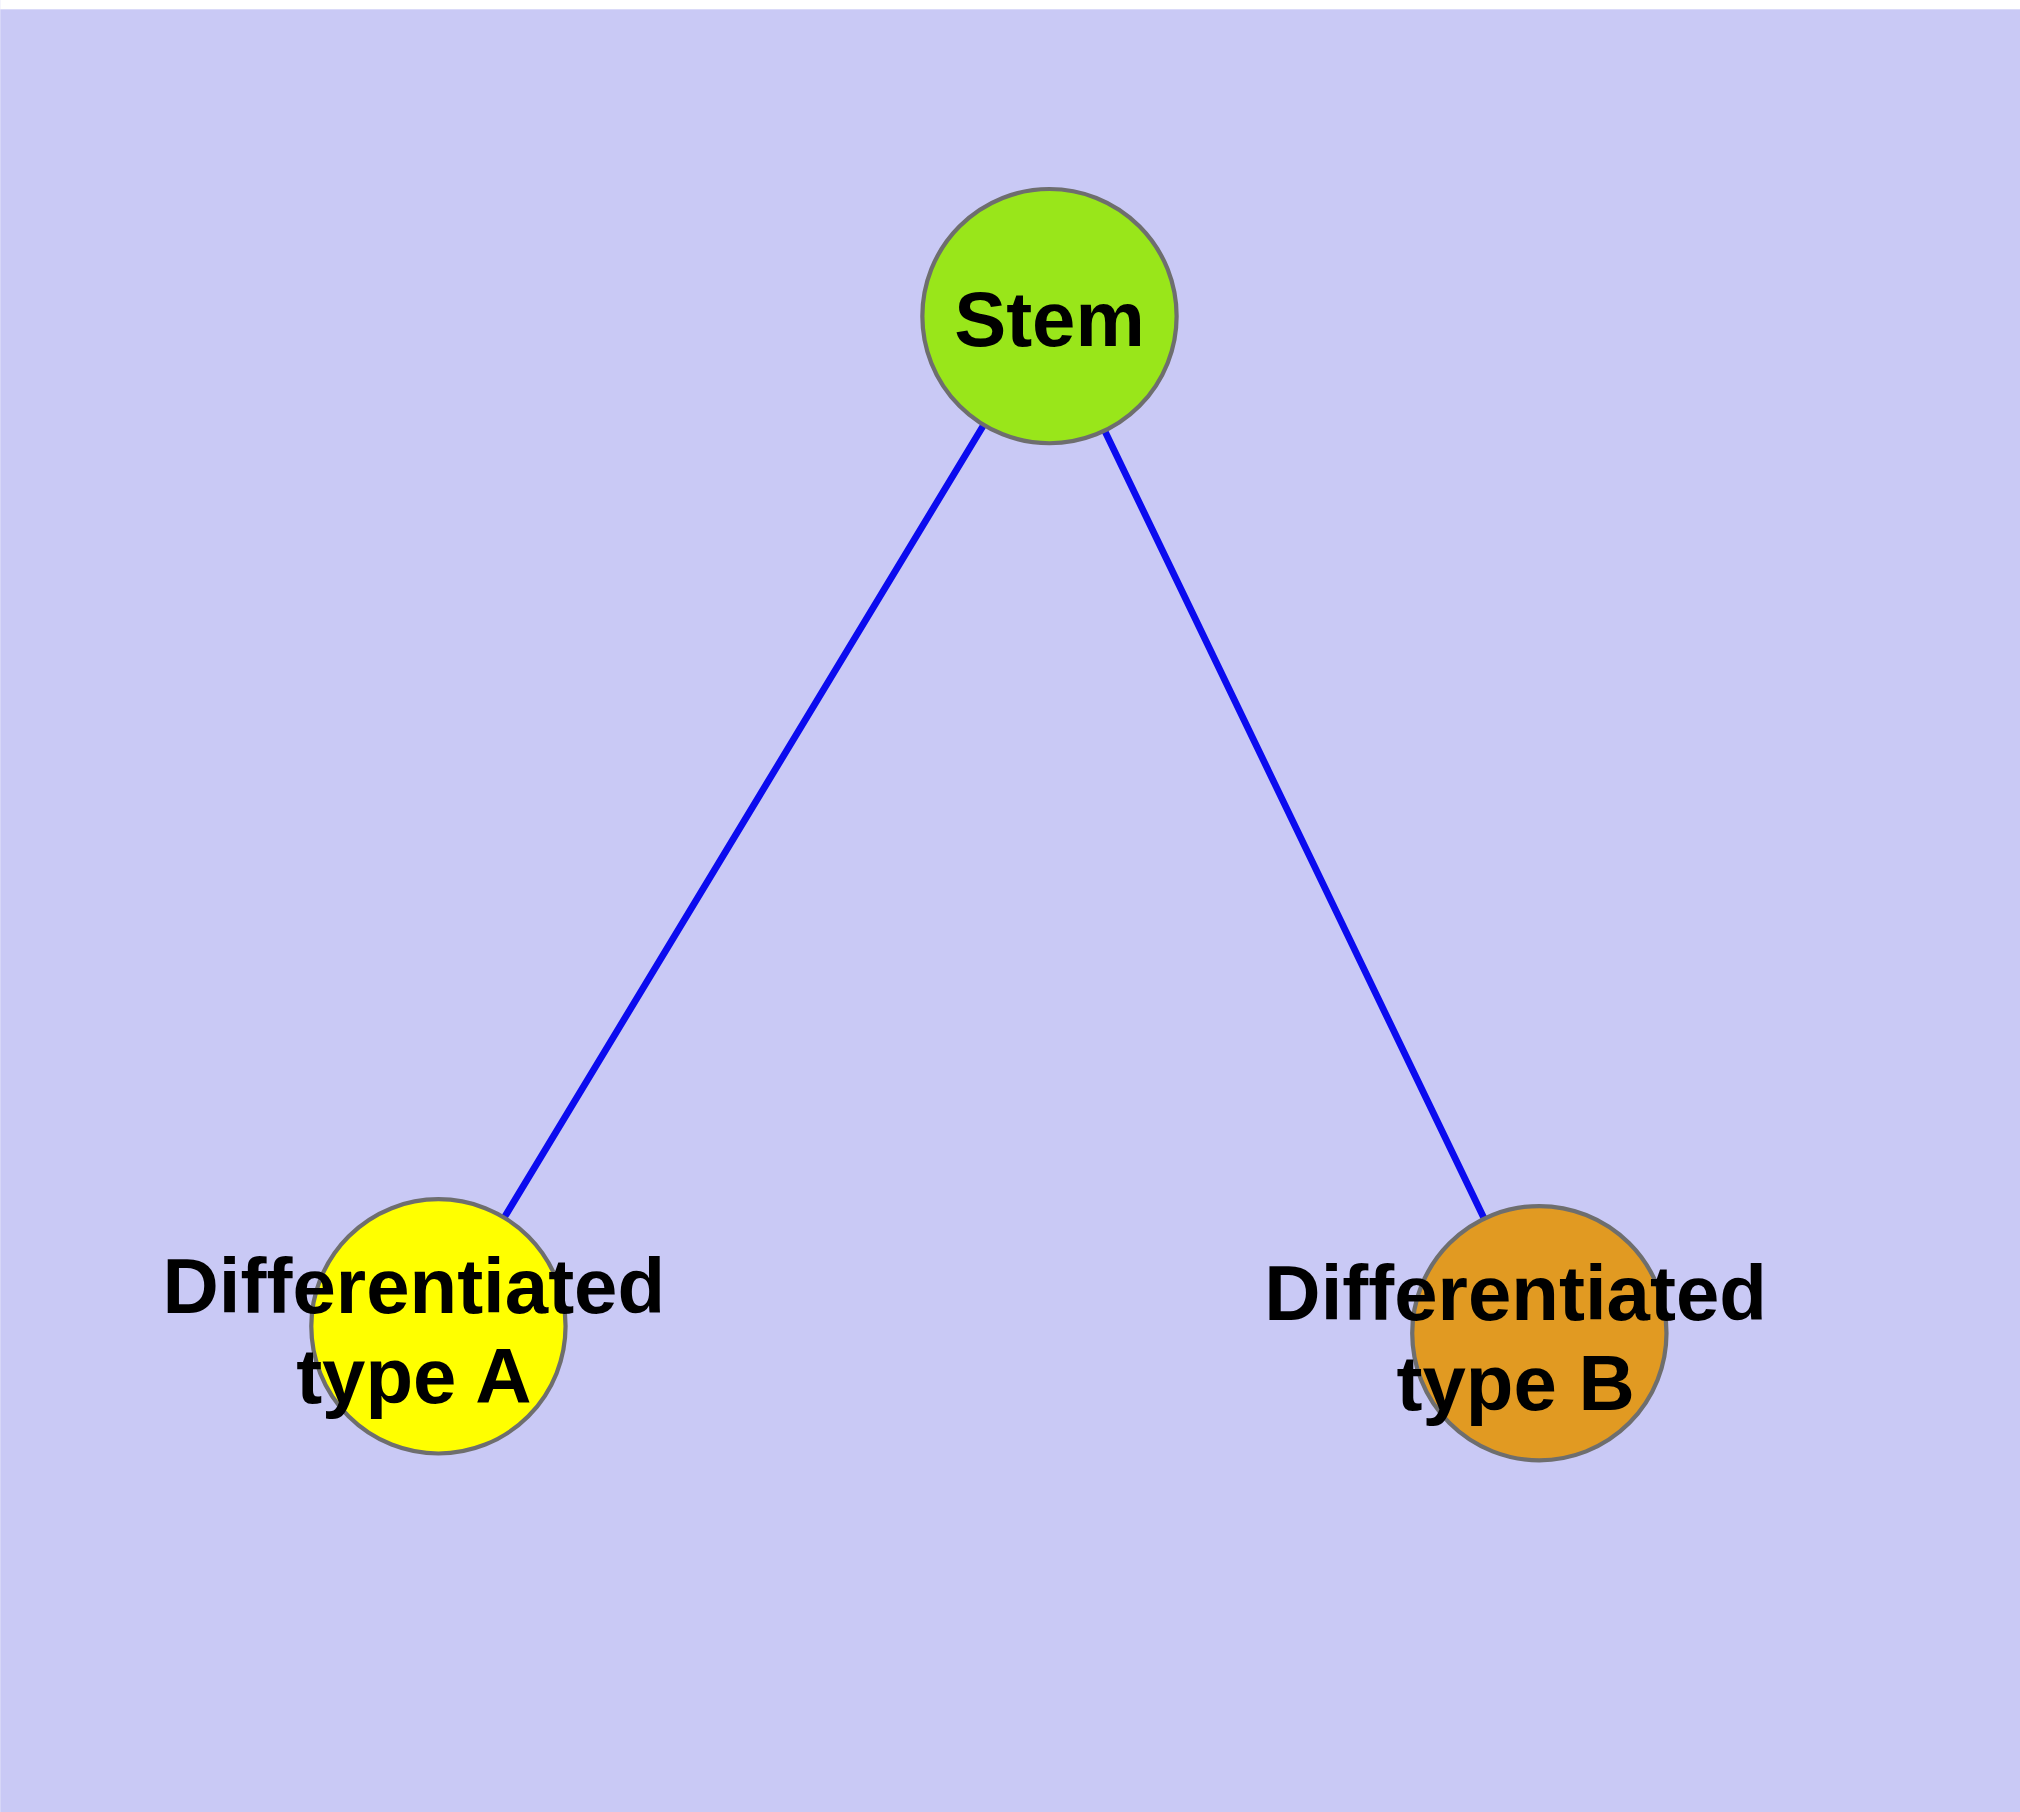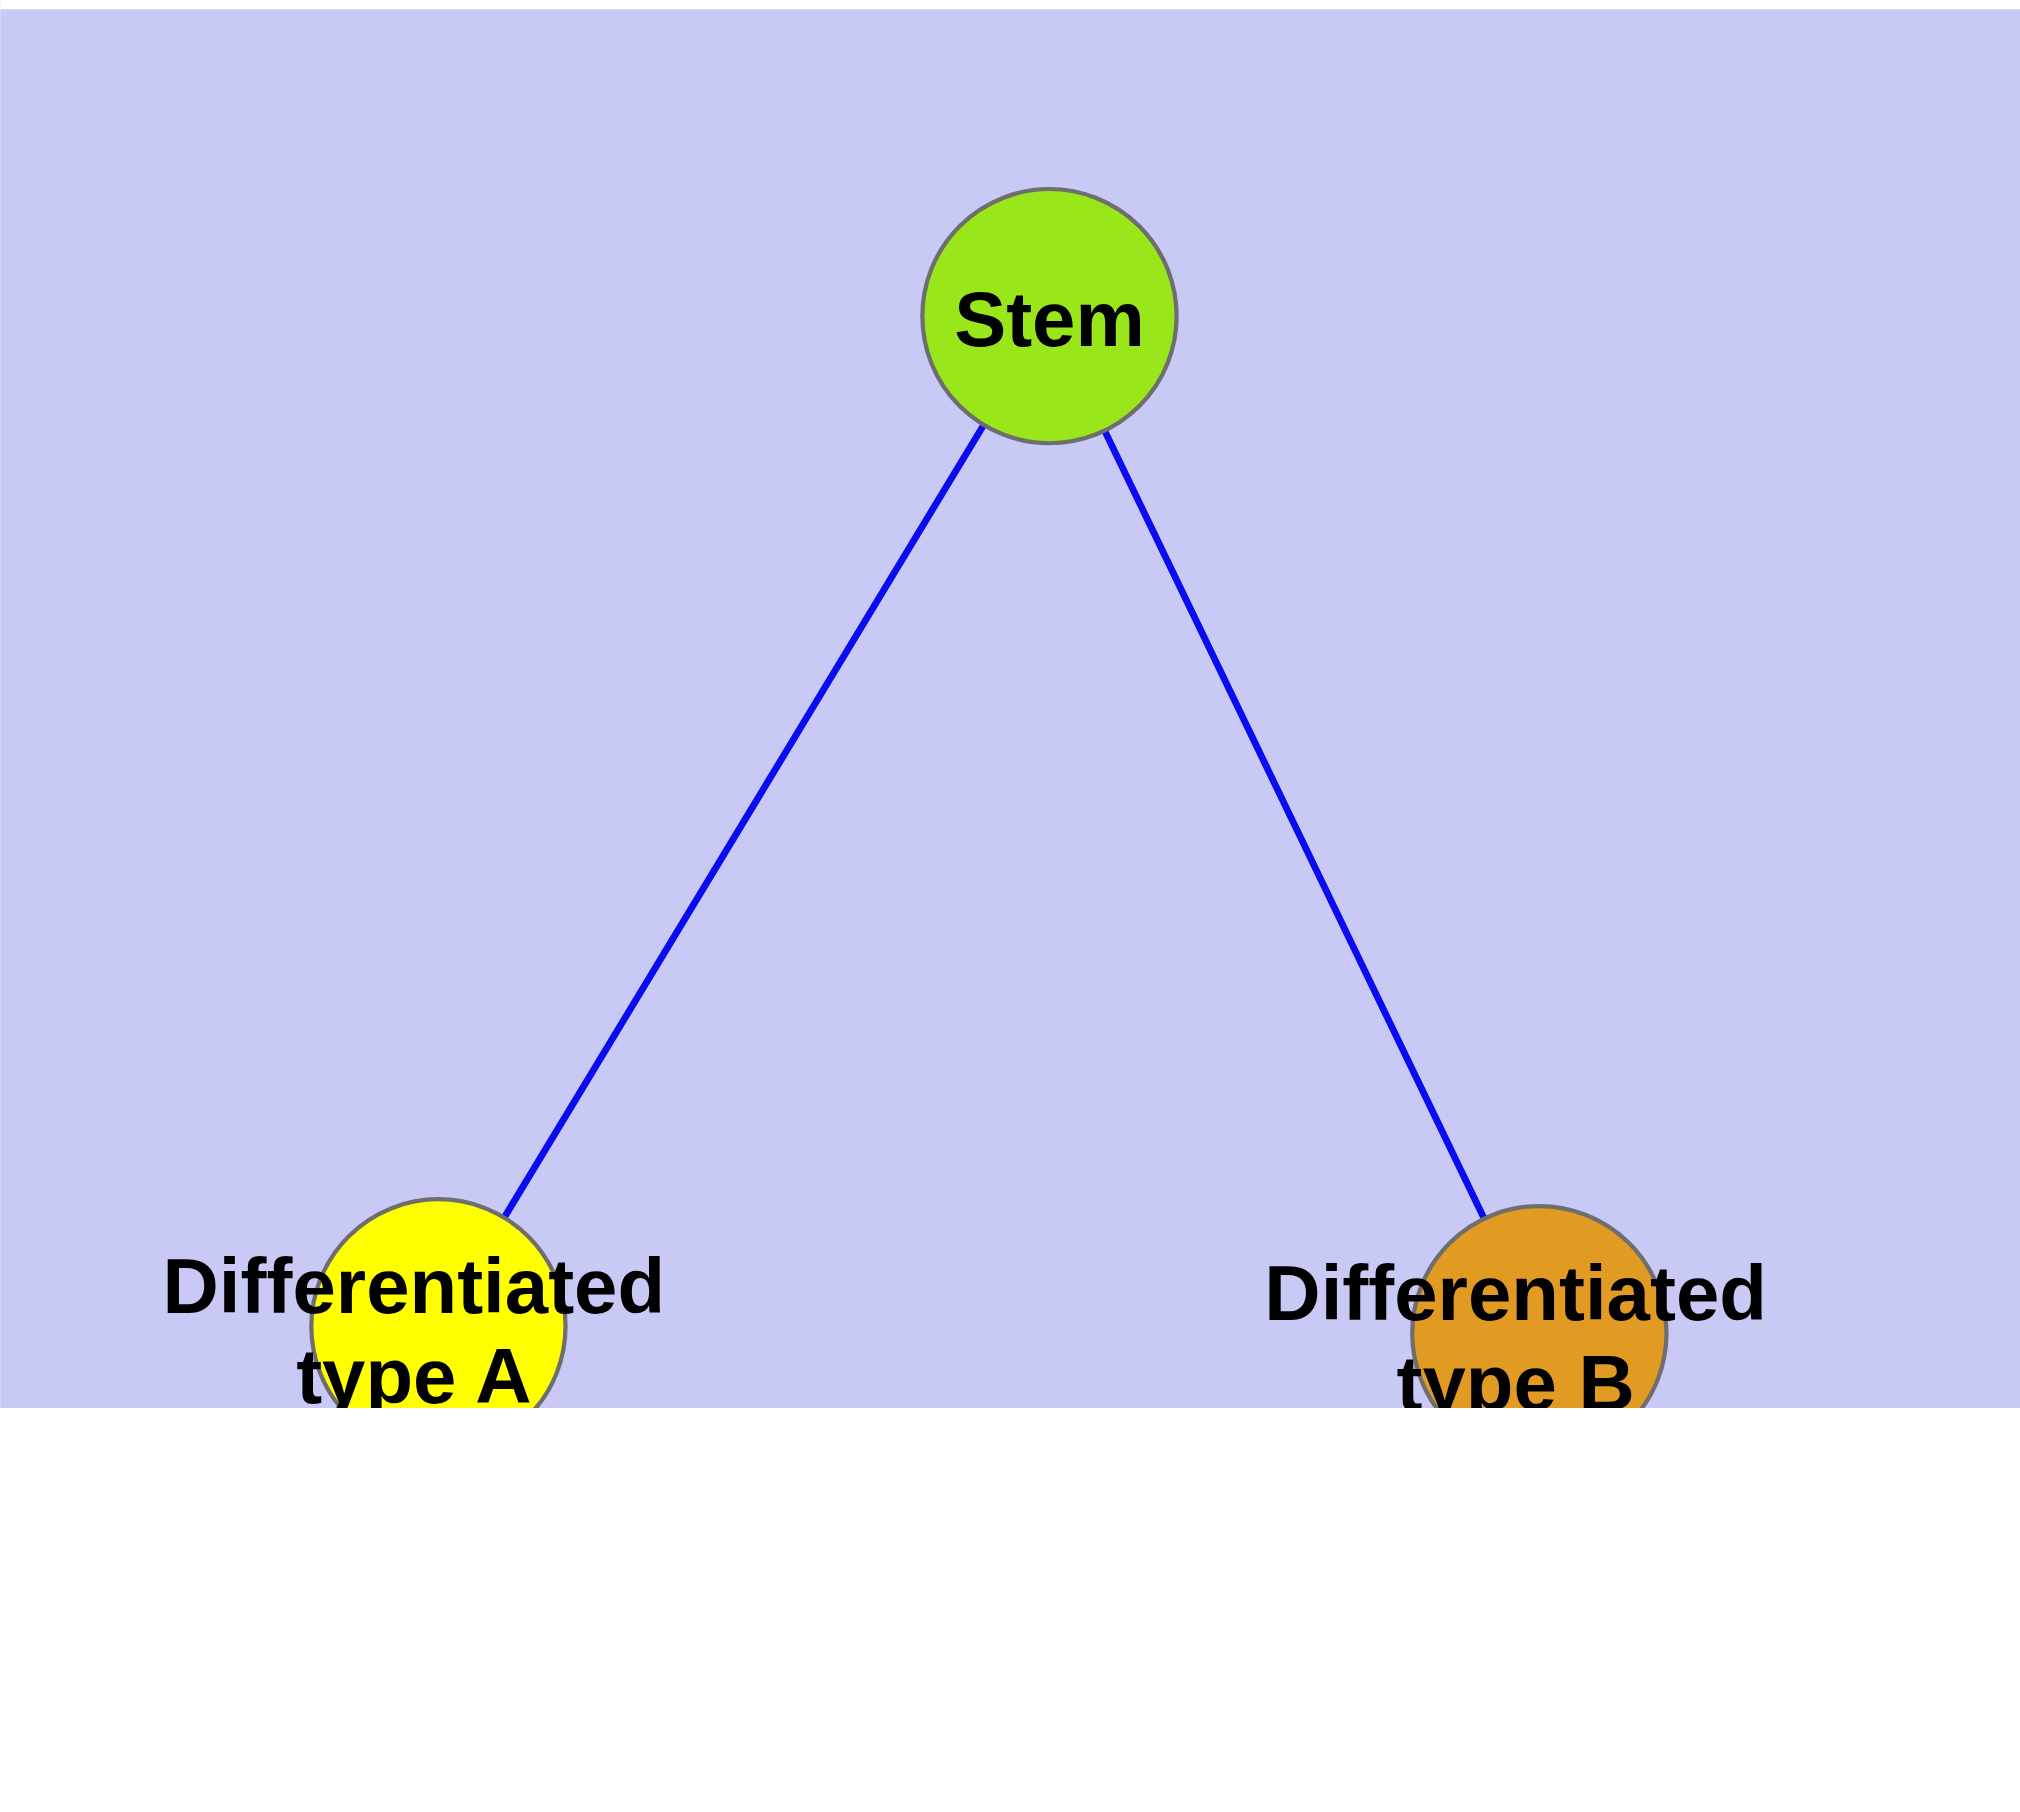--- a/index.html
+++ b/index.html
@@ -2,21 +2,21 @@
 <html style="font-size:13.6px"><head>
 <meta charset="utf-8">
 <style>
   html, body {
     margin: 0;
     padding: 0;
     background: #ffffff;
   }
   .canvas-wrap {
     width: 2021px;
-    height: 1408px;
+    height: 1812px;
     position: relative;
   }
   svg {
     display: block;
   }
   .node-circle {
     stroke-width: 5px;
   }
   .edge-line {
     stroke-width: 8px;

